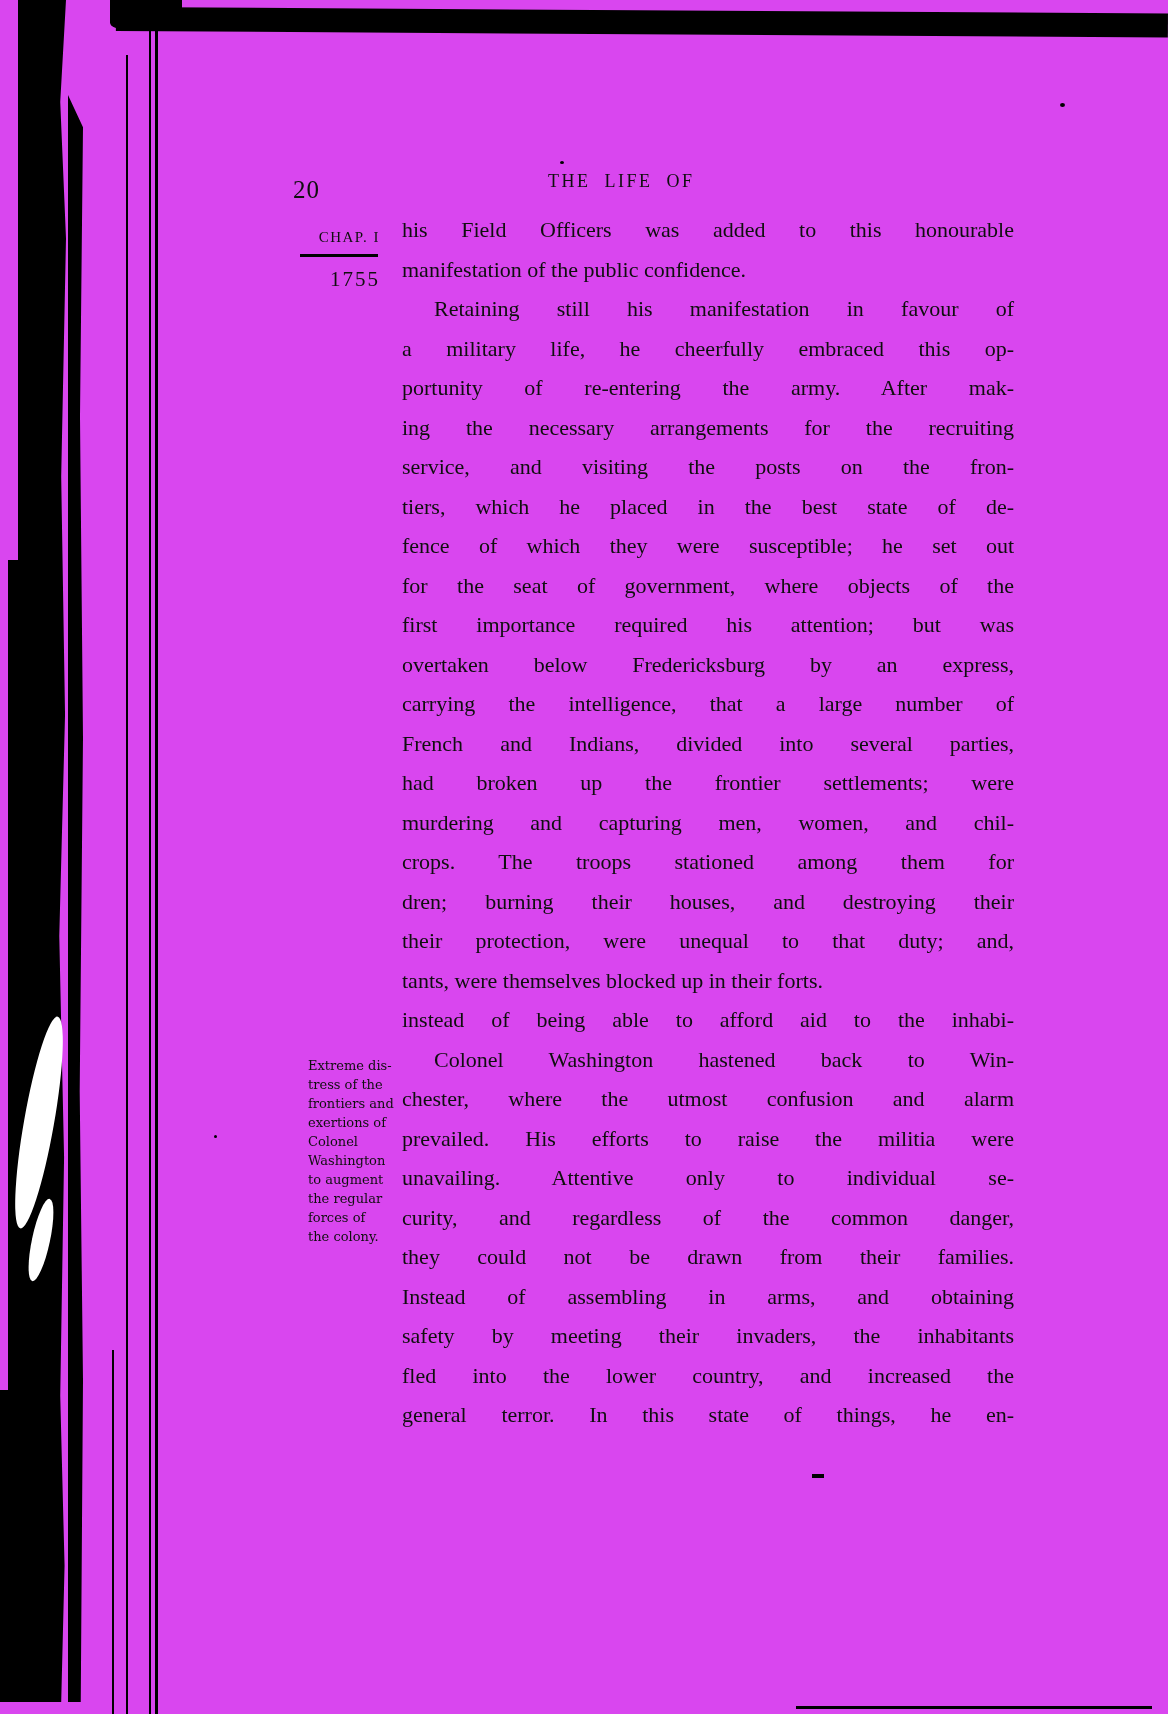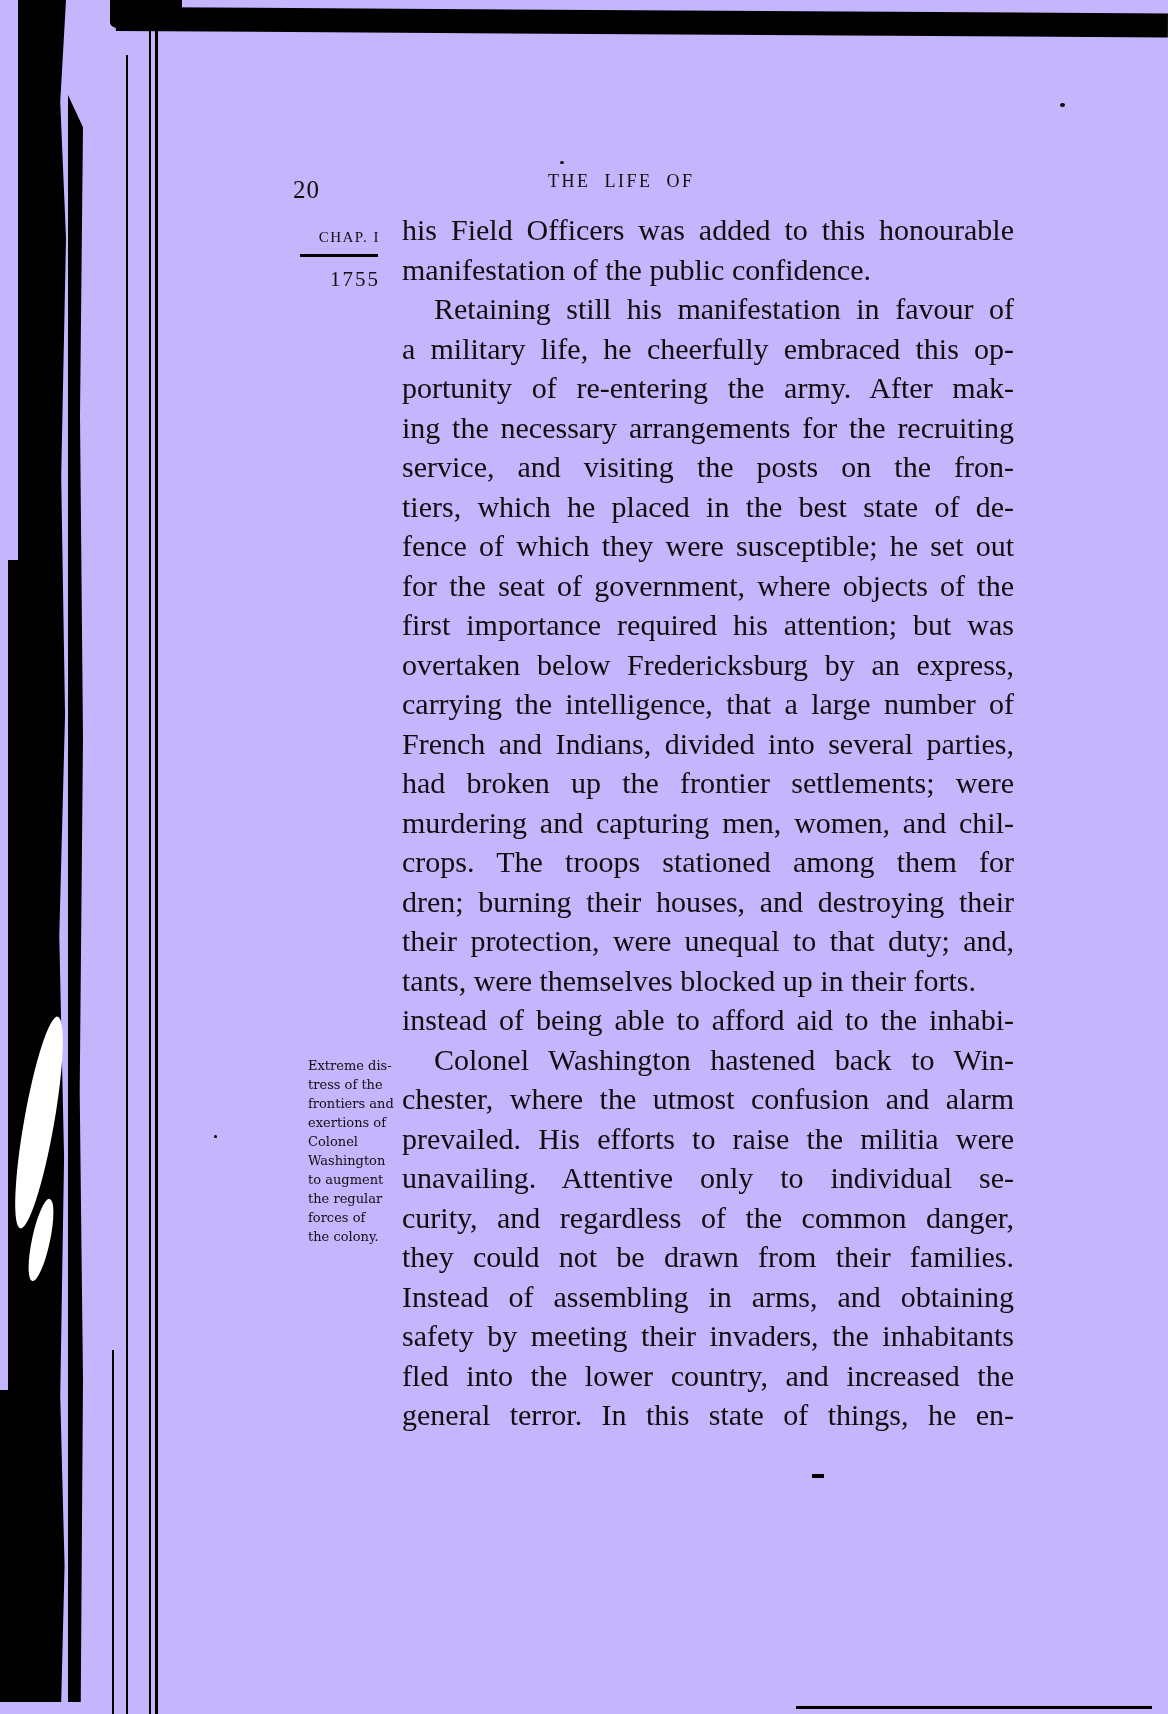--- a/index.html
+++ b/index.html
@@ -47,35 +47,35 @@
   .chap-label{font-size:15px;letter-spacing:1.5px;white-space:nowrap;}
   .chap-rule{margin-top:8px;height:3px;background:#000;width:78px;}
   .chap-year{margin-top:10px;font-size:21px;letter-spacing:2px;}
   .margin-note{
     position:absolute;left:308px;top:1056px;width:118px;
     font-family:"DejaVu Serif","Liberation Serif",serif;
     font-size:13px;line-height:19px;
   }
   .body-text{
     position:absolute;left:402px;top:210px;width:612px;
-    font-size:30px;line-height:39.5px;
+    font-size:22px;line-height:39.5px;
   }
   .bline{
     text-align:justify;
     text-align-last:justify;
     text-justify:inter-word;
     white-space:normal;
   }
   .bline.indent{padding-left:32px;}
   .bline.flush{text-align-last:left;}
 </style>
 </head>
 <body>
 
-<div class="page" style="background: #c4b5fd; color: rgb(15, 15, 14);">
+<div class="page" style="background: #d946ef; color: rgb(15, 15, 14);">
 
   <div class="art top-bar"></div>
   <div class="art top-bar-blob"></div>
   <div class="art left-band"></div>
   <div class="art left-band-mid"></div>
   <div class="art left-band-bottom"></div>
   <div class="art left-band2"></div>
   <div class="art white white-streak"></div>
   <div class="art white white-streak2"></div>
   <div class="art vline1"></div>

